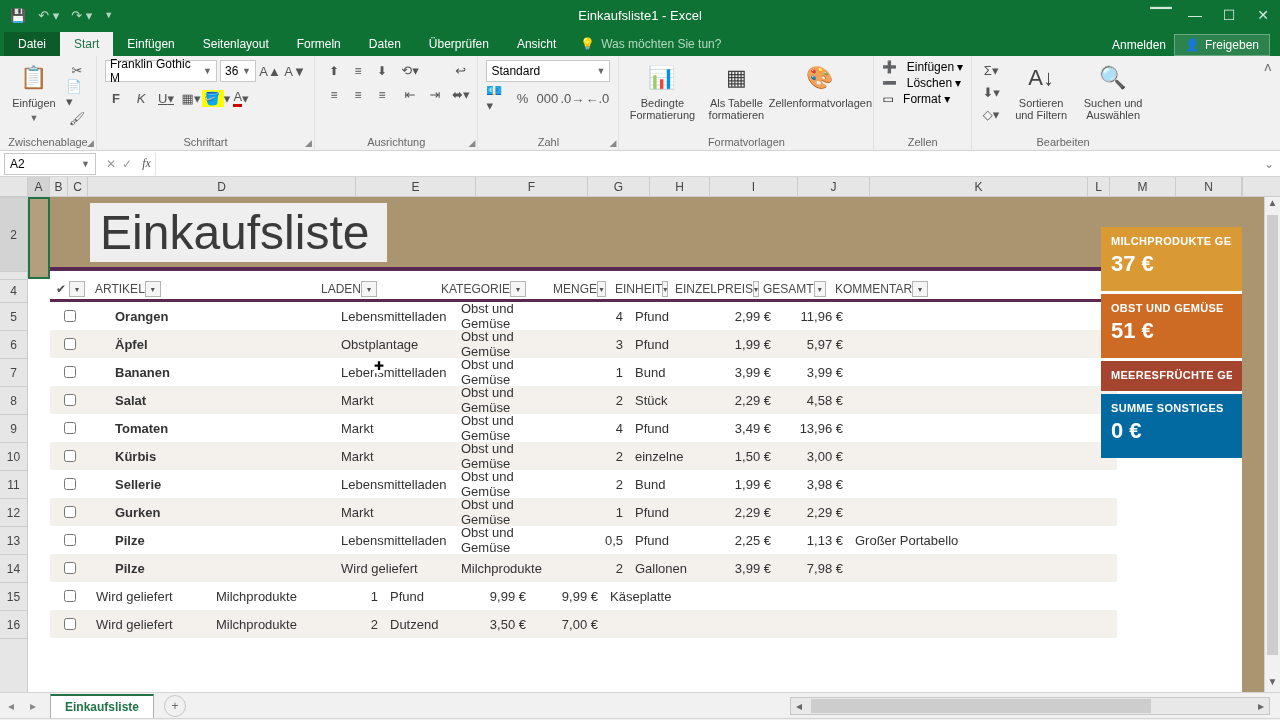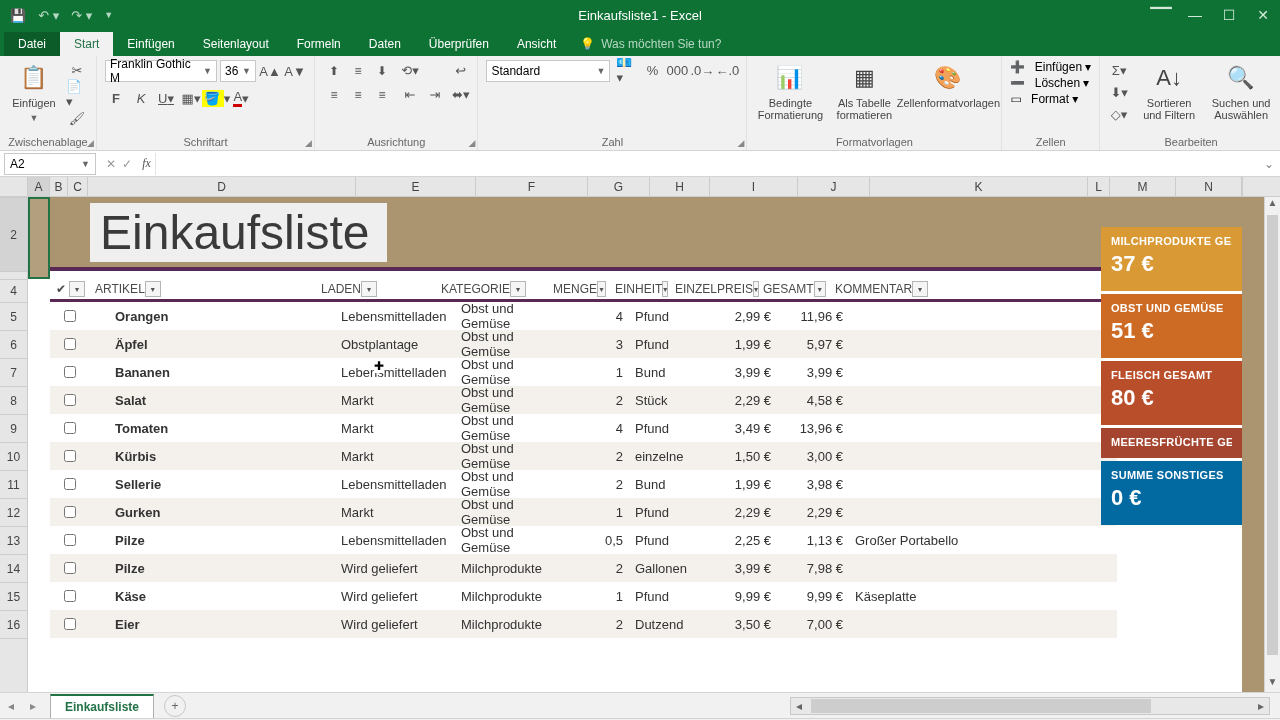--- a/index.html
+++ b/index.html
@@ -149,20 +149,27 @@
     <div class="tab">Einfügen</div>
     <div class="tab">Seitenlayout</div>
     <div class="tab">Formeln</div>
     <div class="tab">Daten</div>
     <div class="tab">Überprüfen</div>
     <div class="tab">Ansicht</div>
   <div class="tellme">
     <span>💡</span>
     <span>Was möchten Sie tun?</span>
   </div>
+  <div class="right">
+    <span>Anmelden</span>
+    <div class="share">
+      <span>👤</span>
+      <span>Freigeben</span>
+    </div>
+  </div>
 </div>
 
 <div class="ribbon">
 
   <div class="group">
     <div class="group-body">
       <div class="bigbtn">
         <div class="icon">📋</div>
         <span class="lbl">Einfügen</span>
         <span style="font-size:9px;color:#666">▼</span>
@@ -224,21 +231,21 @@
       <div class="stack">
         <div class="smbtn" style="width:auto">↩</div>
         <div class="smbtn" style="width:auto">⬌▾</div>
       </div>
     </div>
     <div class="group-label">Ausrichtung</div>
     <div class="launcher">◢</div>
   </div>
 
   <div class="group">
-    <div class="group-body" style="flex-direction:row;gap:6px">
+    <div class="group-body" style="flex-direction:column;gap:6px">
       <div class="numsel">
           <span>Standard</span>
           <span class="dropcaret">▼</span>
         </div>
       <div class="row">
         <div class="smbtn">💶▾</div>
         <div class="smbtn">%</div>
         <div class="smbtn">000</div>
         <div class="smbtn">.0→</div>
         <div class="smbtn">←.0</div>
@@ -526,58 +533,52 @@
           <div class="dcell num cw-men">2</div>
           <div class="dcell cw-ein">Gallonen</div>
           <div class="dcell num cw-pre">3,99 €</div>
           <div class="dcell num cw-ges">7,98 €</div>
           <div class="dcell cw-kom"></div>
         </div>
         <div class="datarow">
           <div class="dcell chk cw-chk">
             <input type="checkbox" style="">
           </div>
-          <div class="dcell art cw-art">Käse</div>
           <div class="dcell cw-lad">Wird geliefert</div>
           <div class="dcell cw-kat">Milchprodukte</div>
           <div class="dcell num cw-men">1</div>
           <div class="dcell cw-ein">Pfund</div>
           <div class="dcell num cw-pre">9,99 €</div>
           <div class="dcell num cw-ges">9,99 €</div>
           <div class="dcell cw-kom">Käseplatte</div>
         </div>
         <div class="datarow">
           <div class="dcell chk cw-chk">
             <input type="checkbox" style="">
           </div>
-          <div class="dcell art cw-art">Eier</div>
           <div class="dcell cw-lad">Wird geliefert</div>
           <div class="dcell cw-kat">Milchprodukte</div>
           <div class="dcell num cw-men">2</div>
           <div class="dcell cw-ein">Dutzend</div>
           <div class="dcell num cw-pre">3,50 €</div>
           <div class="dcell num cw-ges">7,00 €</div>
           <div class="dcell cw-kom"></div>
         </div>
       </div>
 
     <div class="right-strip"></div>
 
     <div class="tiles" id="tiles" style="right:38px">
         <div class="tile" style="background: rgb(217, 153, 52);">
           <div class="tl">MILCHPRODUKTE GESAMT</div>
           <div class="tv">37 €</div>
         </div>
         <div class="tile" style="background: rgb(205, 107, 36);">
           <div class="tl">OBST UND GEMÜSE</div>
           <div class="tv">51 €</div>
-        </div>
-        <div class="tile" style="background: rgb(185, 78, 42);">
-          <div class="tl">FLEISCH GESAMT</div>
-          <div class="tv">80 €</div>
         </div>
         <div class="tile" style="background: rgb(165, 69, 47);">
           <div class="tl">MEERESFRÜCHTE GESAMT</div>
         </div>
         <div class="tile" style="background: #0369a1;">
           <div class="tl">SUMME SONSTIGES</div>
           <div class="tv">0 €</div>
         </div>
       </div>
 

